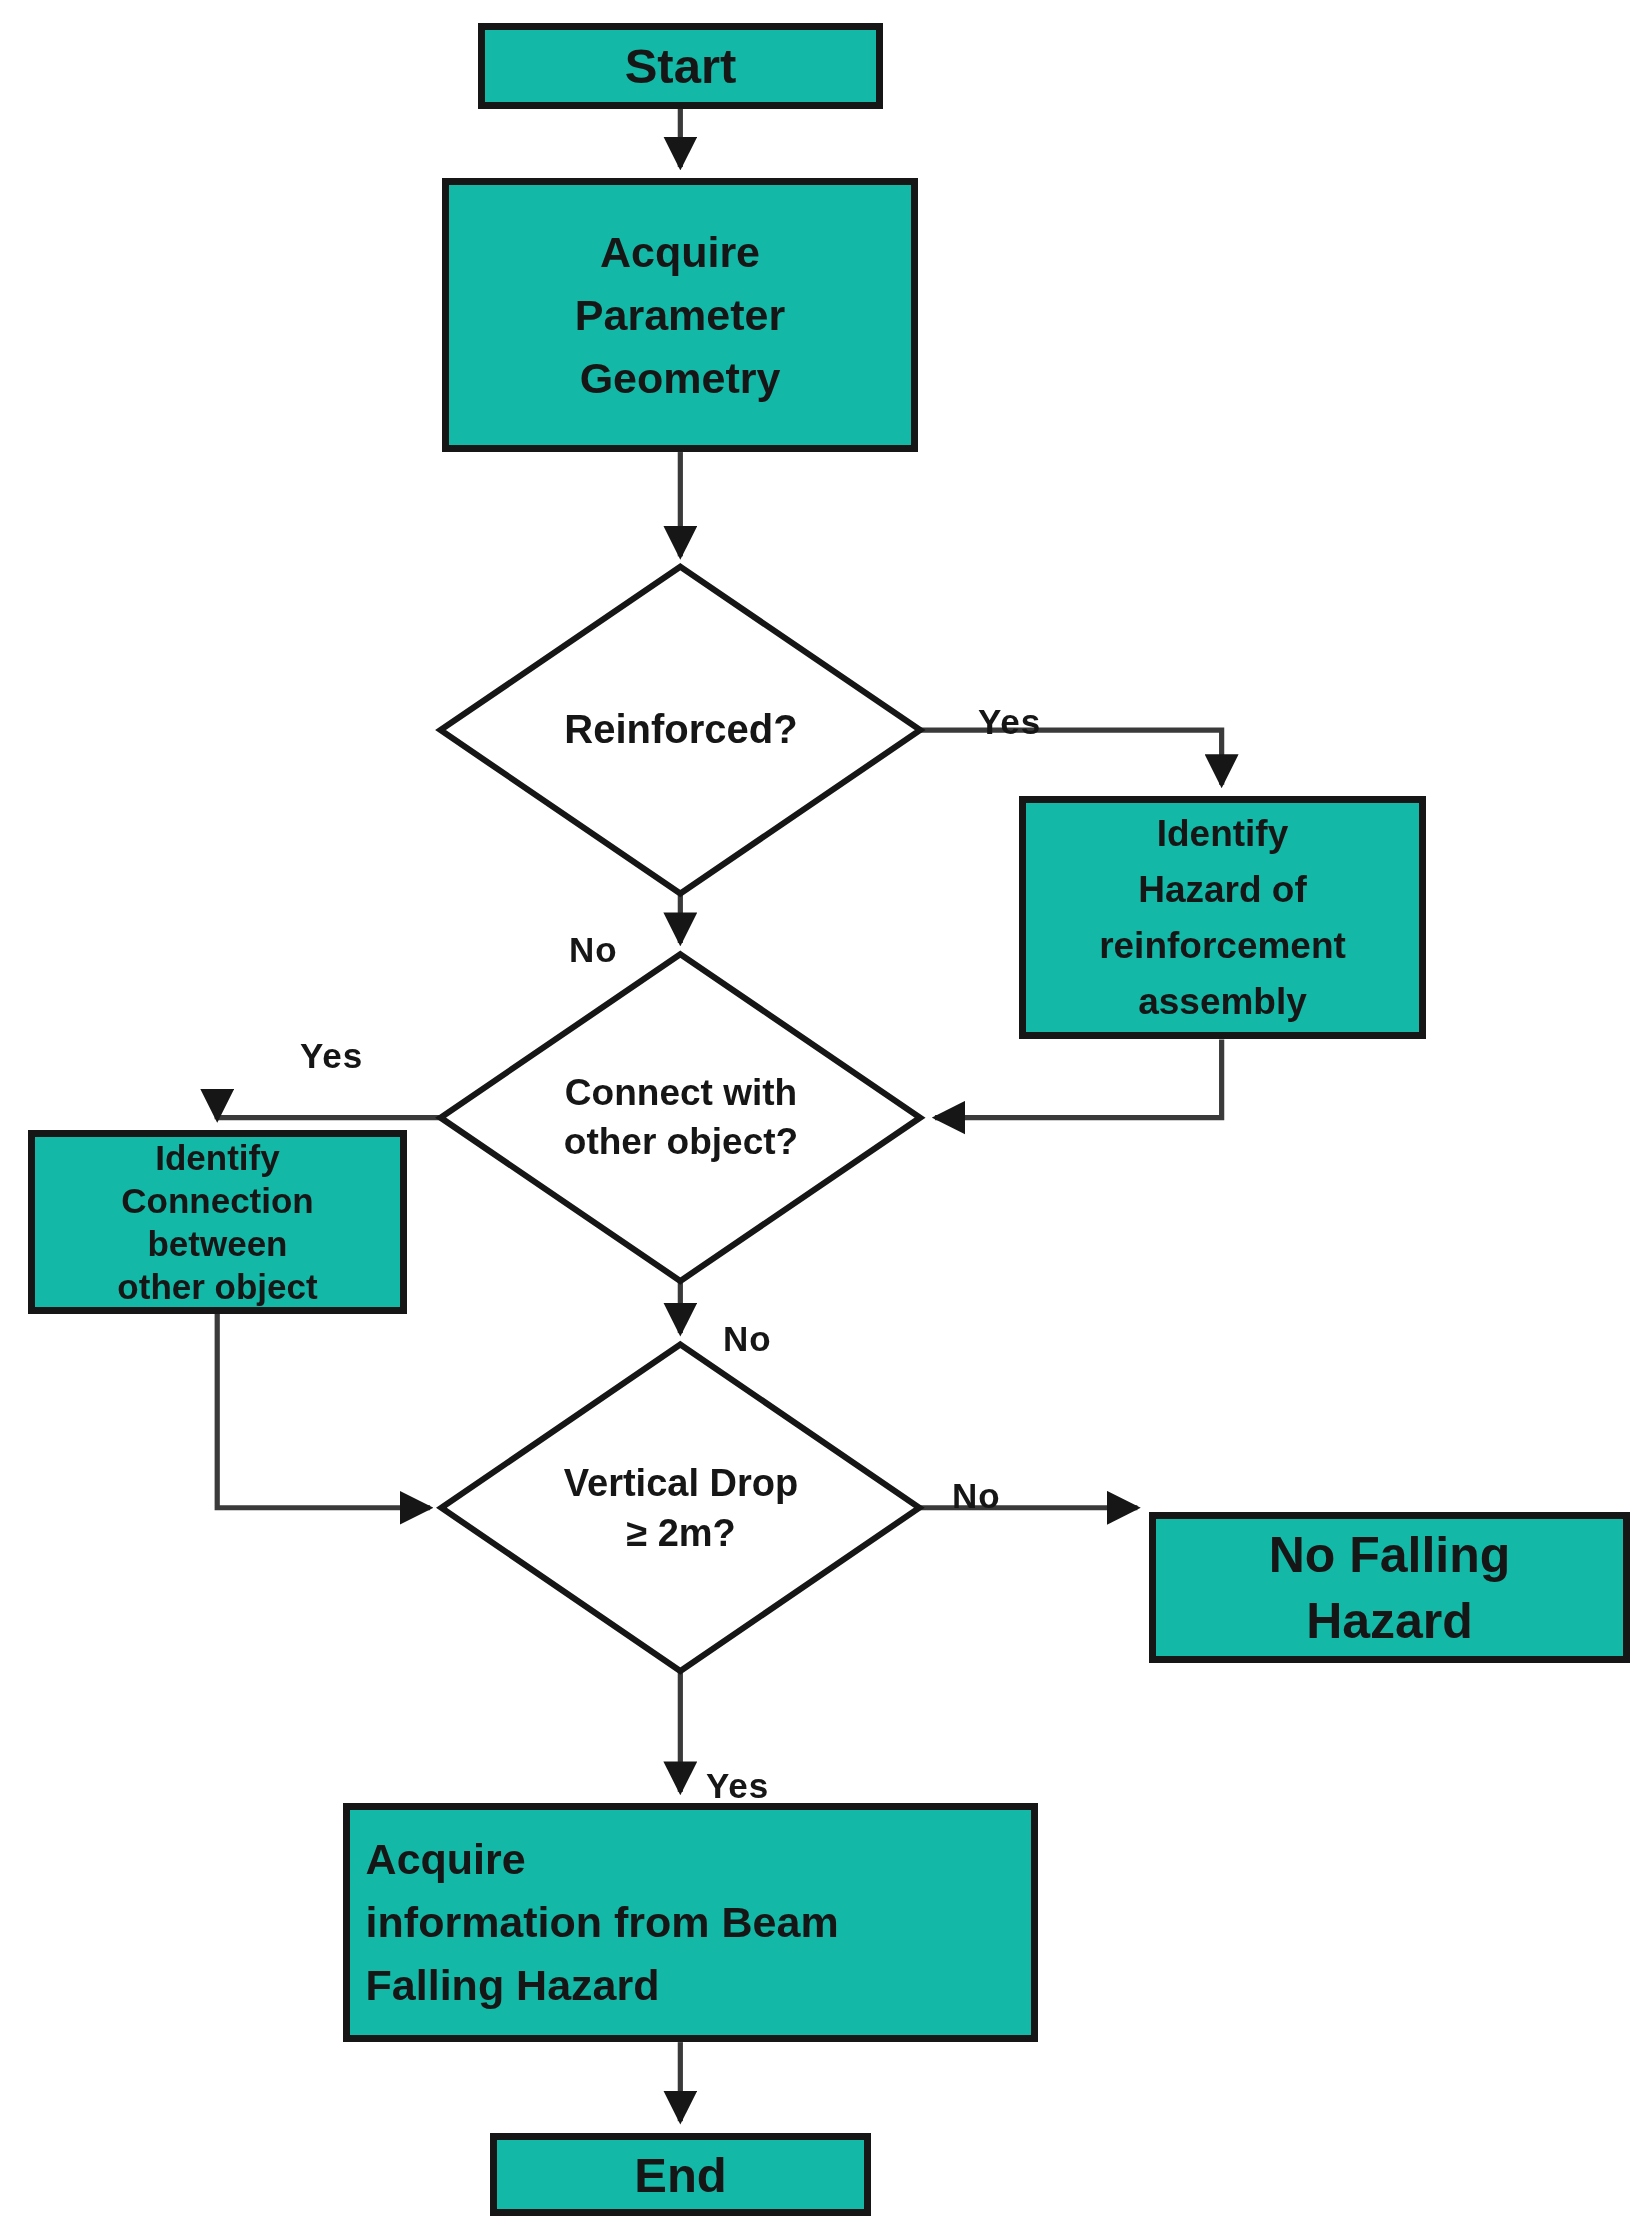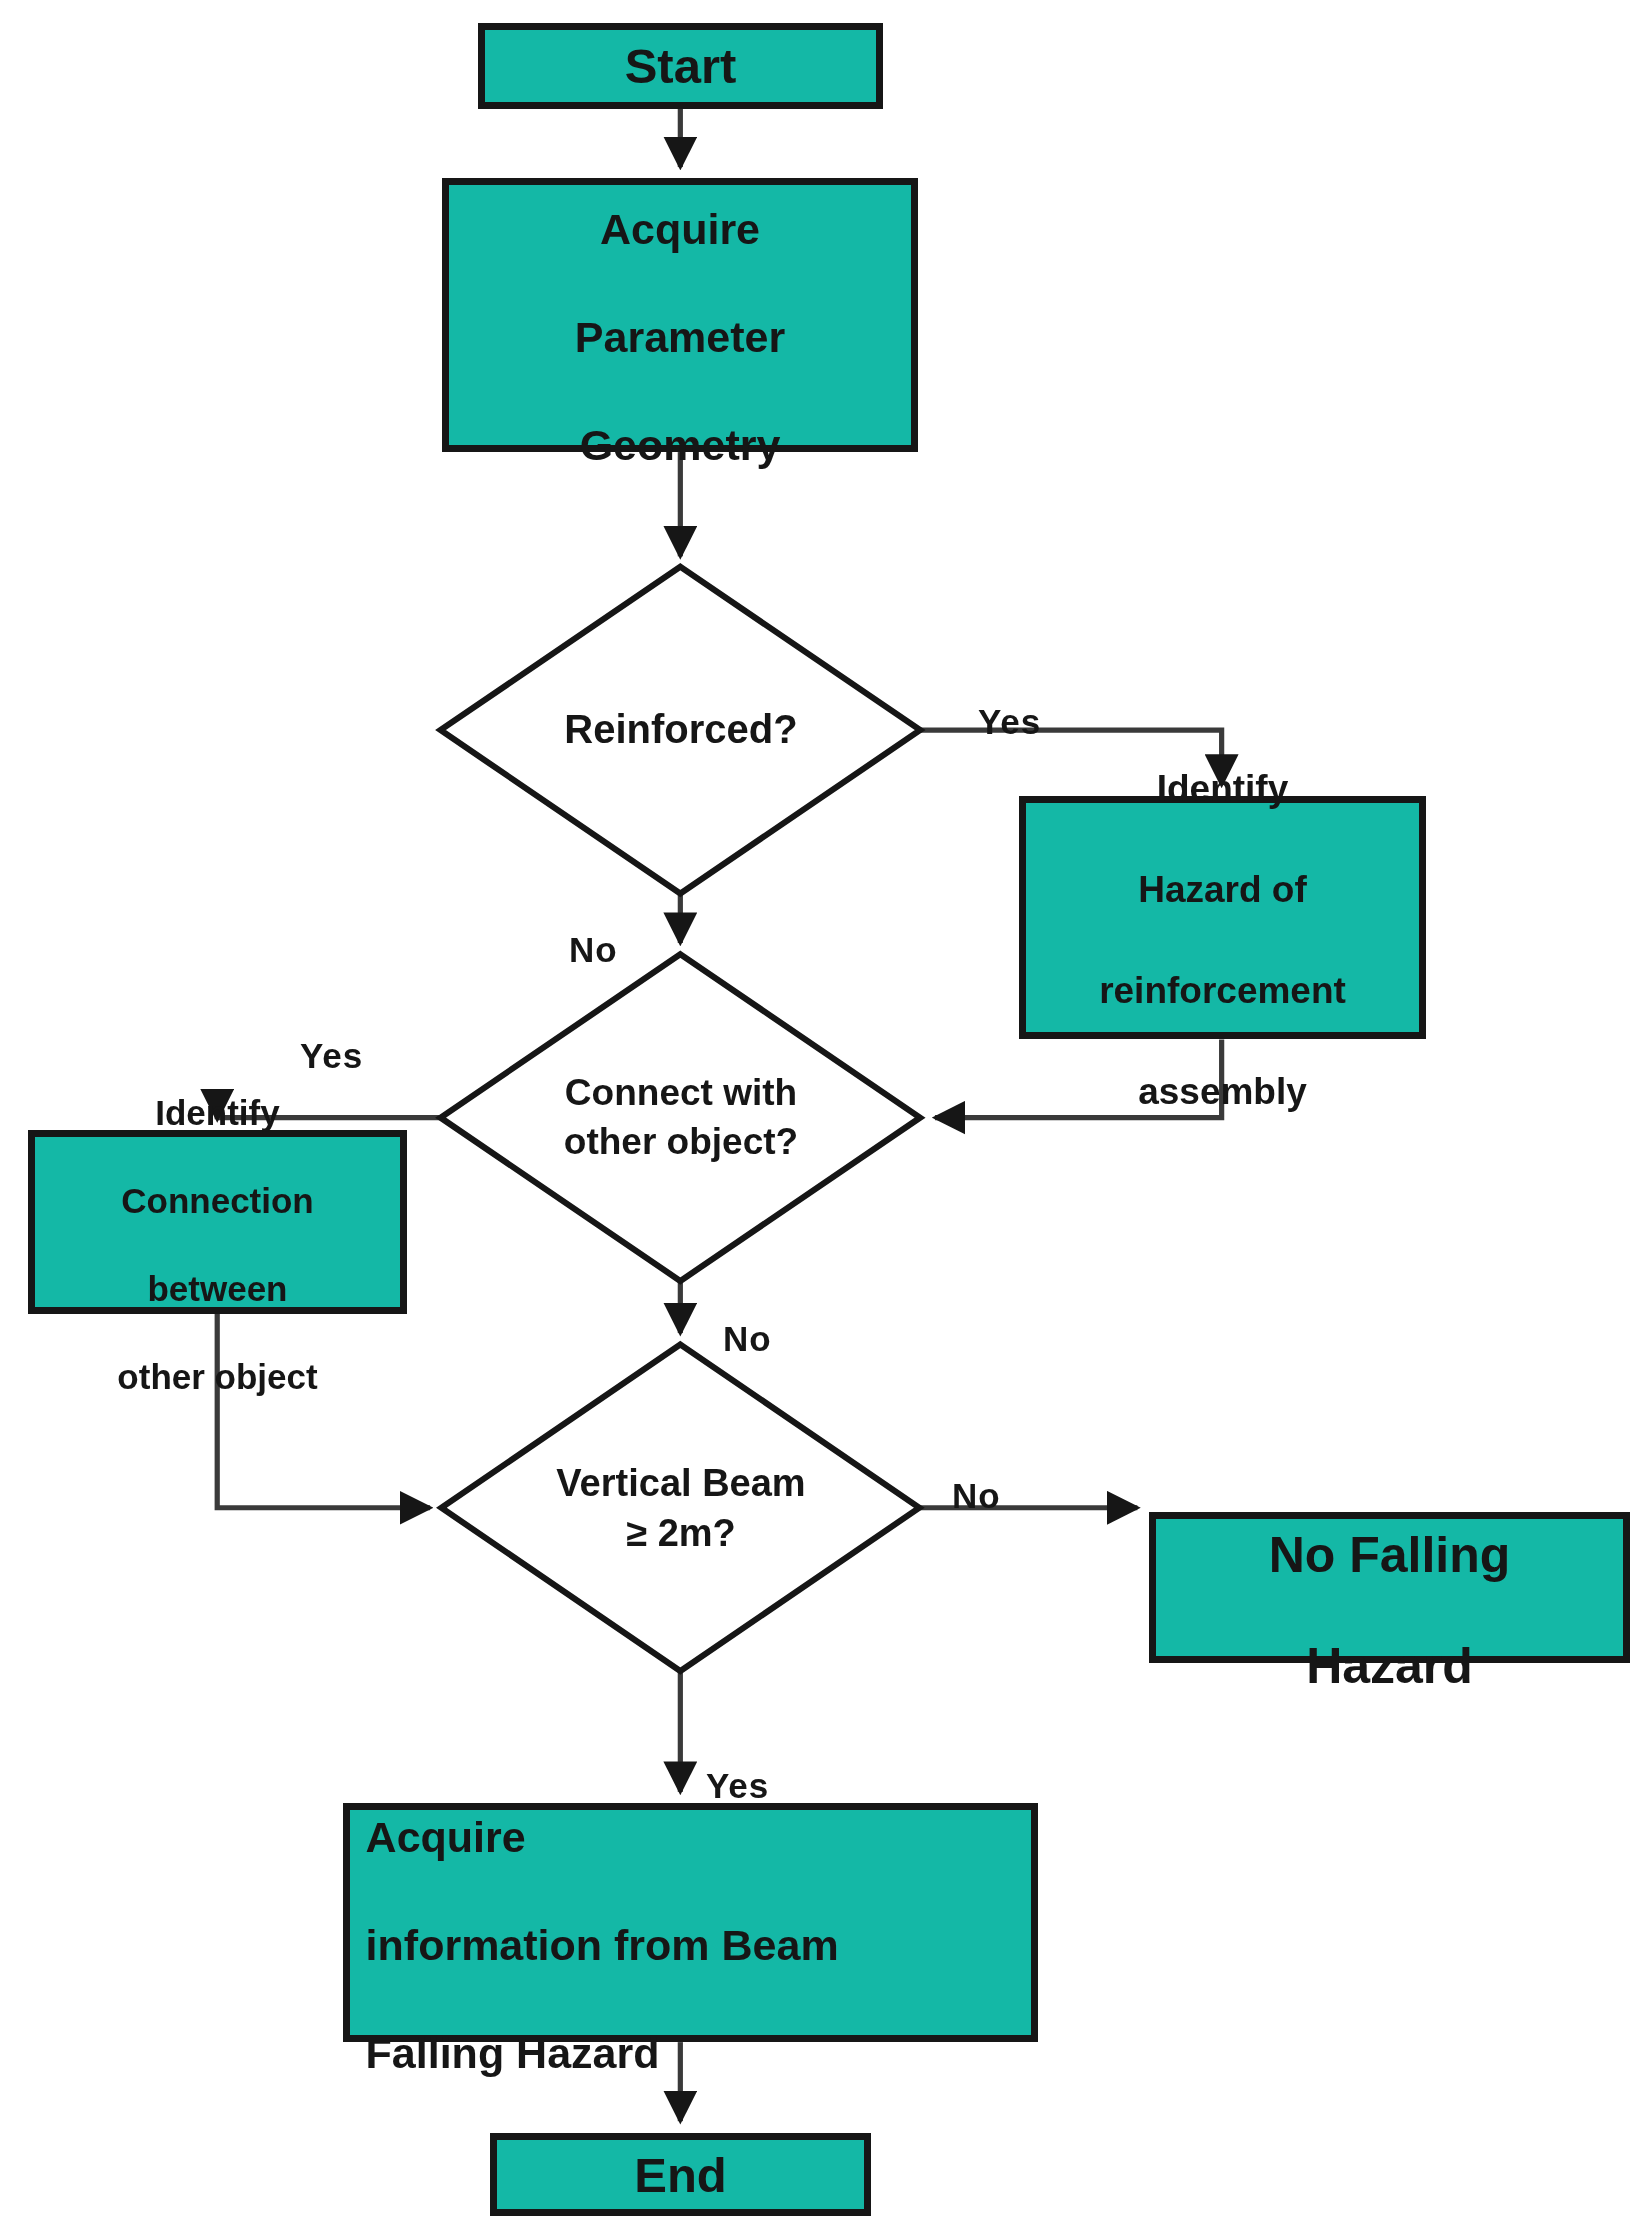--- a/index.html
+++ b/index.html
@@ -22,21 +22,21 @@
   .node{
     position:absolute;
     box-sizing:border-box;
     background:#14b8a6;
     border:7px solid var(--ink);
     display:flex;
     align-items:center;
     justify-content:center;
     text-align:center;
   }
-  .node .stack span{display:block;margin-top:45px;}
+  .node .stack span{display:block;}
   .dtext{
     position:absolute;
     display:flex;
     align-items:center;
     justify-content:center;
     text-align:center;
     background:transparent;
   }
   .dtext .stack span{display:block;}
   .edge-label{
@@ -155,21 +155,21 @@
 
   <div class="dtext" id="t-connect">
     <div class="stack">
       <span>Connect with</span>
       <span>other object?</span>
     </div>
   </div>
 
   <div class="dtext" id="t-vdrop">
     <div class="stack">
-      <span>Vertical Beam</span>
+      <span>Vertical Drop</span>
       <span>≥ 2m?</span>
     </div>
   </div>
 
   <div class="edge-label" id="l-reinforced-yes">Yes</div>
   <div class="edge-label" id="l-reinforced-no">No</div>
   <div class="edge-label" id="l-connect-yes">Yes</div>
   <div class="edge-label" id="l-connect-no">No</div>
   <div class="edge-label" id="l-vdrop-no">No</div>
   <div class="edge-label" id="l-vdrop-yes">Yes</div>

